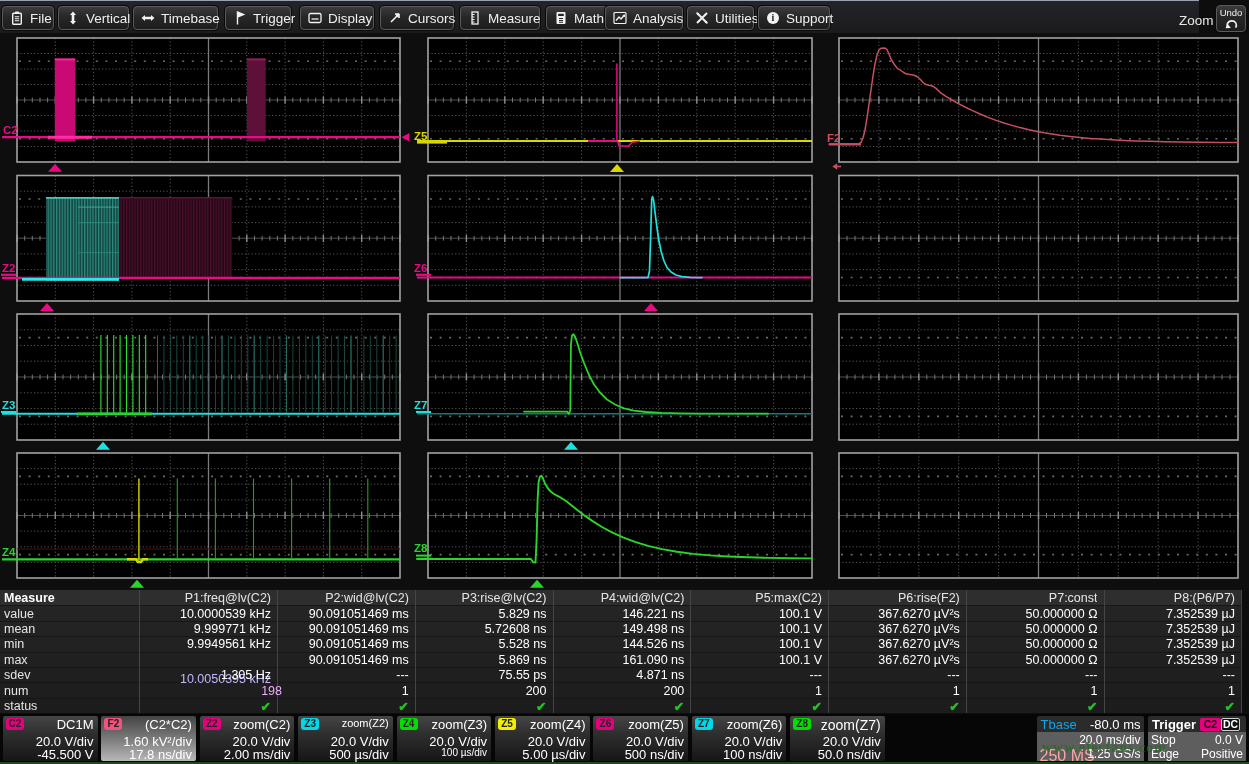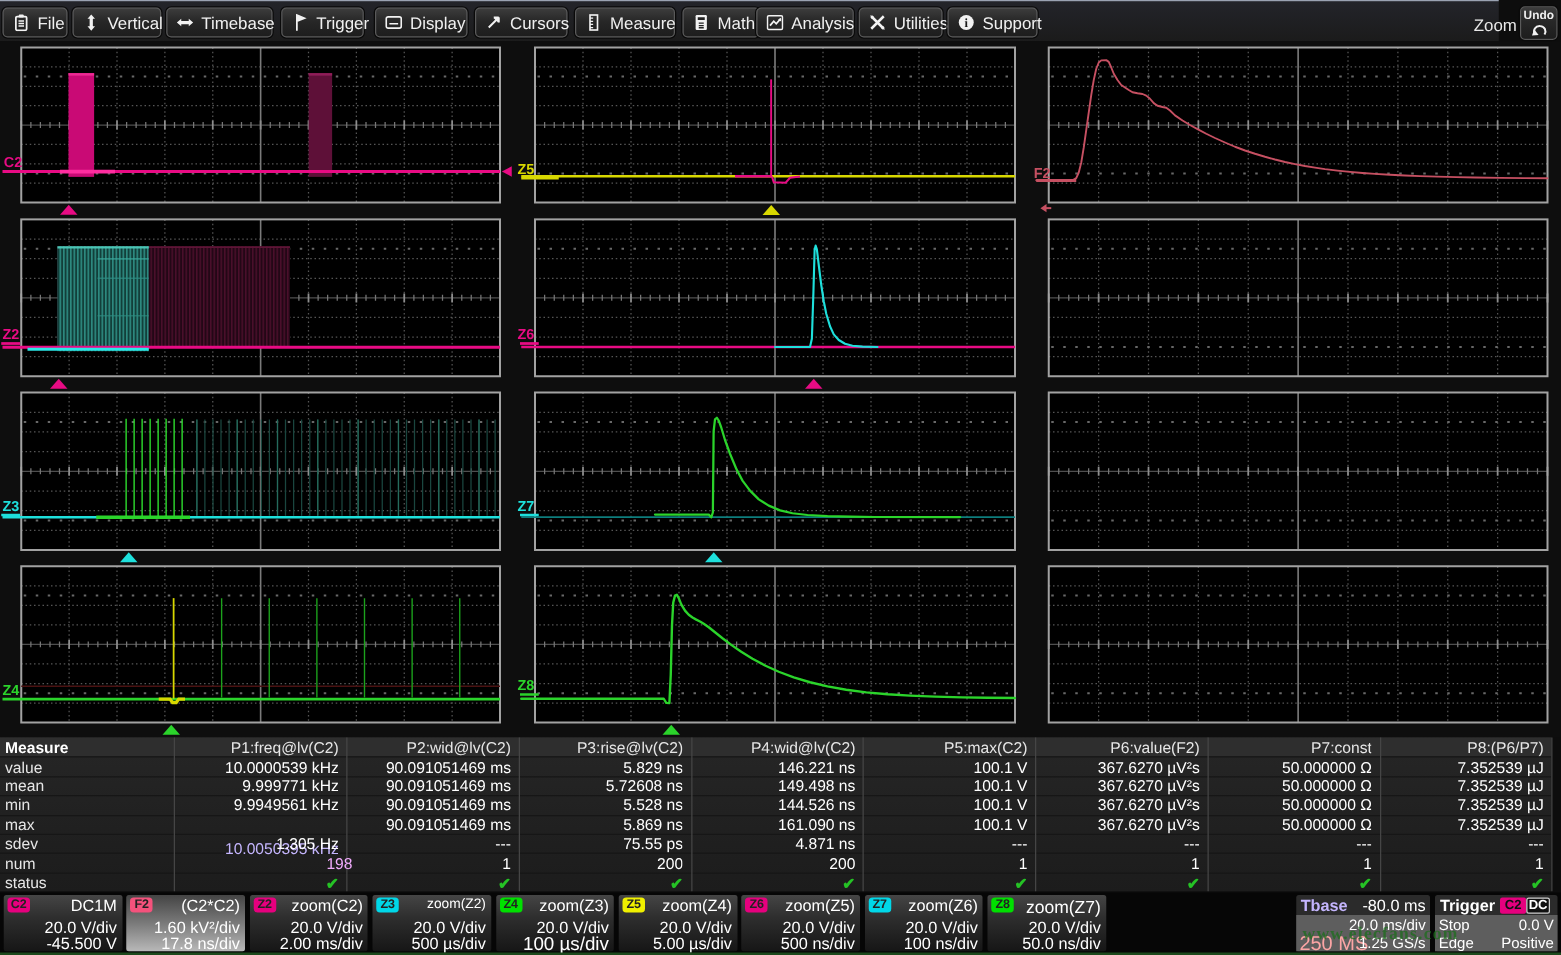--- a/index.html
+++ b/index.html
@@ -94,21 +94,21 @@
       </div>
 <div class="mbtn" style="left:758px;width:72px">
         <svg width="14" height="14" viewBox="0 0 14 14" style="flex:0 0 auto">
           <circle cx="7" cy="7" r="6" fill="#f2f2f2"></circle>
           <text x="7" y="10.4" font-size="10" font-weight="bold" fill="#1a1a1a" text-anchor="middle" font-family="Liberation Serif">i</text>
         </svg>
         <span>Support</span>
       </div>
 <div style="position:absolute;left:1179px;top:11.5px;font-size:13.5px;color:#e8e8e8">Zoom</div>
 <div class="mbtn" style="left:1216px;width:30px;top:4px;height:27px;flex-direction:column;justify-content:center;gap:0;padding:0">
-<span style="font-size:9.5px;font-weight:bold;line-height:10px">Undo</span>
+<span style="font-size:9.5px;font-weight:normal;line-height:10px">Undo</span>
 <svg width="15" height="11" viewBox="0 0 15 11">
           <path d="M4.2 9.3 C1.8 6.1 4.4 2.6 8.2 2.9 C11.8 3.2 13.4 6.6 11.6 9.6" fill="none" stroke="#f2f2f2" stroke-width="1.6"></path>
           <path d="M6.9 9.9 L1.6 10.3 L3.3 5.4 Z" fill="#f2f2f2"></path>
         </svg>
 </div>
 </div>
 <div id="graphzone"></div>
 <svg width="1249" height="764" style="position:absolute;left:0;top:0">
 <defs>
 <pattern id="tealstripe" width="2.8" height="4" patternUnits="userSpaceOnUse">
@@ -482,21 +482,21 @@
 <div style="position:absolute;left:828.0px;top:590px;width:1px;height:123.2px;background:#454545"></div>
 <div style="position:absolute;left:965.8px;top:590px;width:1px;height:123.2px;background:#454545"></div>
 <div style="position:absolute;left:1103.5px;top:590px;width:1px;height:123.2px;background:#454545"></div>
 <div style="position:absolute;left:1241.0px;top:590px;width:1px;height:123.2px;background:#454545"></div>
 <div class="tc" style="left:4px;top:591.2px;width:120px;text-align:left;font-weight:bold;color:#fff">Measure</div>
 <div class="tc" style="left:141.0px;top:591.2px;width:130.0px;color:#e6e6e6">P1:freq@lv(C2)</div>
 <div class="tc" style="left:279.0px;top:591.2px;width:129.8px;color:#e6e6e6">P2:wid@lv(C2)</div>
 <div class="tc" style="left:416.8px;top:591.2px;width:129.7px;color:#e6e6e6">P3:rise@lv(C2)</div>
 <div class="tc" style="left:554.5px;top:591.2px;width:129.8px;color:#e6e6e6">P4:wid@lv(C2)</div>
 <div class="tc" style="left:692.3px;top:591.2px;width:129.7px;color:#e6e6e6">P5:max(C2)</div>
-<div class="tc" style="left:830.0px;top:591.2px;width:129.8px;color:#e6e6e6">P6:value(F2)</div>
+<div class="tc" style="left:830.0px;top:591.2px;width:129.8px;color:#e6e6e6">P6:rise(F2)</div>
 <div class="tc" style="left:967.8px;top:591.2px;width:129.7px;color:#e6e6e6">P7:const</div>
 <div class="tc" style="left:1105.5px;top:591.2px;width:129.5px;color:#e6e6e6">P8:(P6/P7)</div>
 <div class="tc" style="left:4px;top:606.6px;width:120px;text-align:left;color:#e6e6e6">value</div>
 <div class="tc" style="left:4px;top:622.0px;width:120px;text-align:left;color:#e6e6e6">mean</div>
 <div class="tc" style="left:4px;top:637.4px;width:120px;text-align:left;color:#e6e6e6">min</div>
 <div class="tc" style="left:4px;top:652.8px;width:120px;text-align:left;color:#e6e6e6">max</div>
 <div class="tc" style="left:4px;top:668.2px;width:120px;text-align:left;color:#e6e6e6">sdev</div>
 <div class="tc" style="left:4px;top:683.6px;width:120px;text-align:left;color:#e6e6e6">num</div>
 <div class="tc" style="left:4px;top:699.0px;width:120px;text-align:left;color:#e6e6e6">status</div>
 <div class="tc" style="left:141.0px;top:606.6px;width:130.0px;color:#fff">10.0000539 kHz</div>
@@ -577,21 +577,21 @@
 <div style="position:absolute;left:298.2px;top:716px;width:94.5px;height:44.5px;background:linear-gradient(#454545,#2e2e2e 40%,#161616);border-radius:2px">
 <div style="position:absolute;left:3px;top:1.5px;width:18px;height:12.5px;background:#00d7e8;border-radius:3px;color:#222;font-size:10px;font-weight:bold;text-align:center;line-height:12.5px">Z3</div>
 <div style="position:absolute;right:4px;top:1px;font-size:11px;color:#fff">zoom(Z2)</div>
 <div style="position:absolute;right:4px;top:17.5px;font-size:13px;color:#fff">20.0 V/div</div>
 <div style="position:absolute;right:4px;top:31px;font-size:13px;color:#fff">500 µs/div</div>
 </div>
 <div style="position:absolute;left:396.6px;top:716px;width:94.5px;height:44.5px;background:linear-gradient(#454545,#2e2e2e 40%,#161616);border-radius:2px">
 <div style="position:absolute;left:3px;top:1.5px;width:18px;height:12.5px;background:#00e000;border-radius:3px;color:#222;font-size:10px;font-weight:bold;text-align:center;line-height:12.5px">Z4</div>
 <div style="position:absolute;right:4px;top:1px;font-size:13px;color:#fff">zoom(Z3)</div>
 <div style="position:absolute;right:4px;top:17.5px;font-size:13px;color:#fff">20.0 V/div</div>
-<div style="position:absolute;right:4px;top:31px;font-size:15px;color:#fff">100 µs/div</div>
+<div style="position:absolute;right:4px;top:31px;font-size:10px;color:#fff">100 µs/div</div>
 </div>
 <div style="position:absolute;left:495.0px;top:716px;width:94.5px;height:44.5px;background:linear-gradient(#454545,#2e2e2e 40%,#161616);border-radius:2px">
 <div style="position:absolute;left:3px;top:1.5px;width:18px;height:12.5px;background:#f0f000;border-radius:3px;color:#222;font-size:10px;font-weight:bold;text-align:center;line-height:12.5px">Z5</div>
 <div style="position:absolute;right:4px;top:1px;font-size:13px;color:#fff">zoom(Z4)</div>
 <div style="position:absolute;right:4px;top:17.5px;font-size:13px;color:#fff">20.0 V/div</div>
 <div style="position:absolute;right:4px;top:31px;font-size:13px;color:#fff">5.00 µs/div</div>
 </div>
 <div style="position:absolute;left:593.4px;top:716px;width:94.5px;height:44.5px;background:linear-gradient(#454545,#2e2e2e 40%,#161616);border-radius:2px">
 <div style="position:absolute;left:3px;top:1.5px;width:18px;height:12.5px;background:#e6007e;border-radius:3px;color:#222;font-size:10px;font-weight:bold;text-align:center;line-height:12.5px">Z6</div>
 <div style="position:absolute;right:4px;top:1px;font-size:13px;color:#fff">zoom(Z5)</div>
@@ -604,21 +604,21 @@
 <div style="position:absolute;right:4px;top:17.5px;font-size:13px;color:#fff">20.0 V/div</div>
 <div style="position:absolute;right:4px;top:31px;font-size:13px;color:#fff">100 ns/div</div>
 </div>
 <div style="position:absolute;left:790.2px;top:716px;width:94.5px;height:44.5px;background:linear-gradient(#454545,#2e2e2e 40%,#161616);border-radius:2px">
 <div style="position:absolute;left:3px;top:1.5px;width:18px;height:12.5px;background:#00e000;border-radius:3px;color:#222;font-size:10px;font-weight:bold;text-align:center;line-height:12.5px">Z8</div>
 <div style="position:absolute;right:4px;top:1px;font-size:14px;color:#fff">zoom(Z7)</div>
 <div style="position:absolute;right:4px;top:17.5px;font-size:13px;color:#fff">20.0 V/div</div>
 <div style="position:absolute;right:4px;top:31px;font-size:13px;color:#fff">50.0 ns/div</div>
 </div>
 <div style="position:absolute;left:1036.5px;top:716px;width:107px;height:44.5px;background:#2b2b2b;border-radius:2px">
-<div style="position:absolute;left:4px;top:1px;font-size:13px;font-weight:bold;color:#c4b5fd">Tbase</div>
+<div style="position:absolute;left:4px;top:1px;font-size:13px;font-weight:normal;color:#0ea5e9">Tbase</div>
 <div style="position:absolute;right:3px;top:1px;font-size:13px;color:#fff">-80.0 ms</div>
 <div style="position:absolute;left:0;top:15.5px;width:107px;height:29px;background:#5e5e5e"></div>
 <div style="position:absolute;right:3px;top:17px;font-size:12px;color:#fff">20.0 ms/div</div>
 <div style="position:absolute;left:3px;top:30.5px;font-size:16px;color:#fca5a5">250 MS</div>
 <div style="position:absolute;right:3px;top:30.5px;font-size:12px;color:#fff">1.25 GS/s</div>
 </div>
 <div style="position:absolute;left:1148px;top:716px;width:98px;height:44.5px;background:#2b2b2b;border-radius:2px">
 <div style="position:absolute;left:4px;top:1px;font-size:13px;font-weight:bold;color:#fff">Trigger</div>
 <div style="position:absolute;left:52px;top:2px;width:21px;height:12.5px;background:#e6007e;border-radius:2px;color:#111;font-size:10.5px;font-weight:bold;text-align:center;line-height:12.5px">C2</div>
 <div style="position:absolute;left:73px;top:2px;width:19px;height:12.5px;background:#111;border:1px solid #cfcfcf;box-sizing:border-box;border-radius:2px;color:#fff;font-size:10.5px;font-weight:bold;text-align:center;line-height:11px">DC</div>

